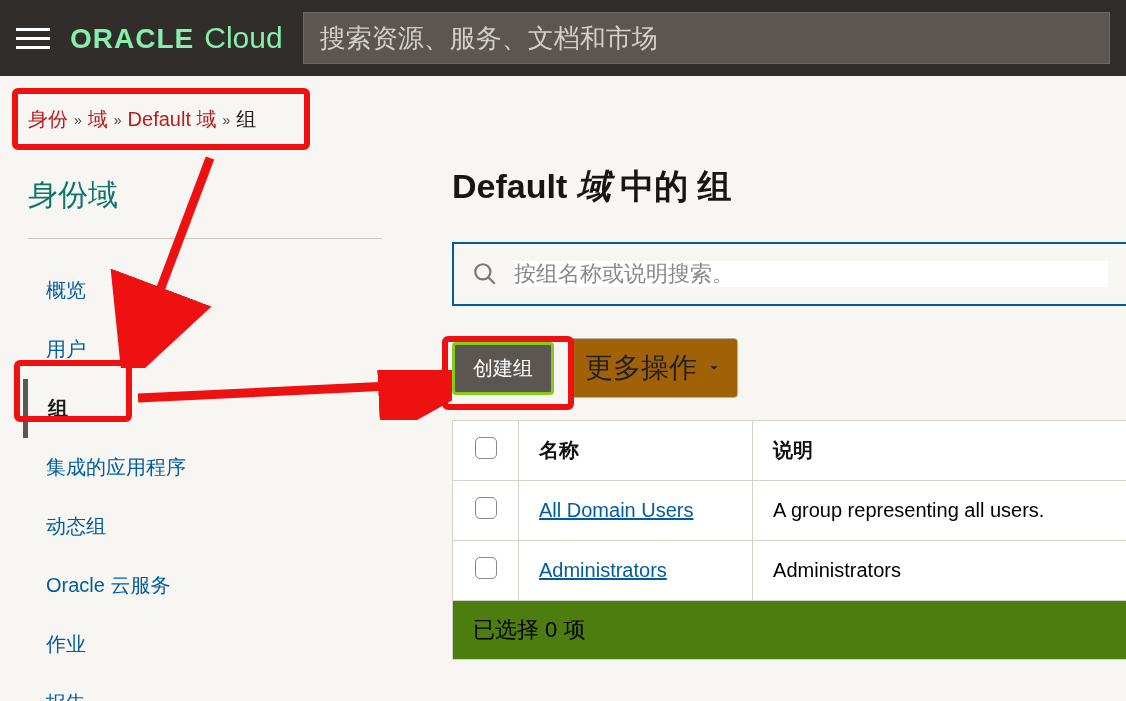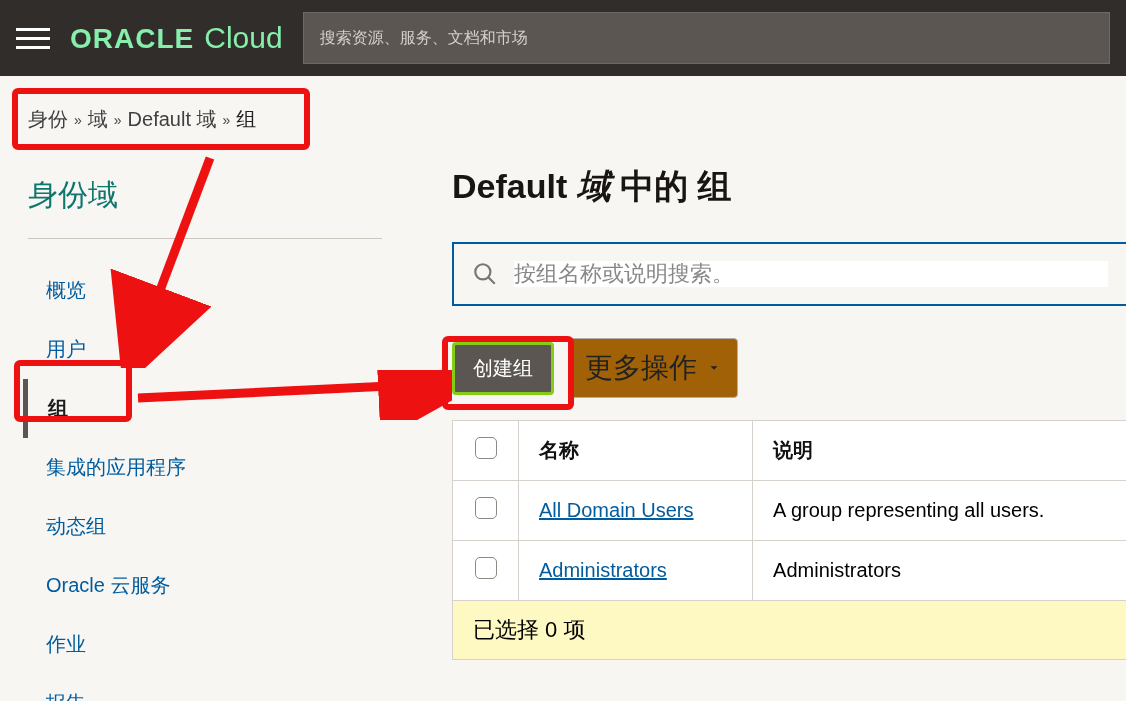--- a/index.html
+++ b/index.html
@@ -39,42 +39,42 @@
     .global-search {
       flex: 1;
       height: 52px;
       background: #5b5652;
       border: 1px solid #6e6964;
       display: flex; align-items: center;
       padding: 0 16px;
     }
     .global-search input {
       background: transparent; border: none; outline: none;
-      width: 100%; font-size: 16px; color: #84cc16;
+      width: 100%; font-size: 26px; color: #84cc16;
     }
     .global-search input::placeholder { color: #d2cfcc; }
 
     
     .content {
       display: flex;
       height: calc(100% - 76px);
       position: relative;
     }
     .sidebar {
       width: 420px;
       padding: 30px 0 0 28px;
     }
     .crumbs {
       font-size: 20px;
       display: flex; flex-wrap: wrap; align-items: center;
       gap: 6px;
       color: #333;
       margin-bottom: 42px;
     }
-    .crumbs a { color: #404040; text-decoration: none; }
+    .crumbs a { color: #b91c1c; text-decoration: none; }
     .crumbs .sep { font-size: 14px; color: #444; }
     .crumbs .current { color: #222; }
 
     .side-heading {
       font-size: 30px; font-weight: 400; color: #0f766e;
       padding-bottom: 22px;
       border-bottom: 1px solid #ccc7be;
       margin-right: 38px;
       margin-bottom: 22px;
     }
@@ -155,21 +155,21 @@
     }
     table.groups th { font-weight: 700; color: #111; }
     table.groups th.chk, table.groups td.chk { width: 66px; text-align: center; }
     table.groups td.name a { color: #005c9e; text-decoration: underline; }
     .chkbox {
       width: 22px; height: 22px; border: 1.5px solid #8e8a83; border-radius: 5px;
       display: inline-block; background: #fff; cursor: pointer;
     }
     .selection-bar {
       border: 1px solid #d6d2cb; border-top: none; border-right: none;
-      padding: 14px 20px; font-size: 22px; background: #fef9c3;
+      padding: 14px 20px; font-size: 22px; background: #4d7c0f;
     }
 
     
     .anno-box { position: absolute; border: 6px solid #e11; border-radius: 6px; pointer-events: none; }
     .anno-arrow { position: absolute; pointer-events: none; }
   </style>
 </head>
 <body>
 
 <div class="topbar">

